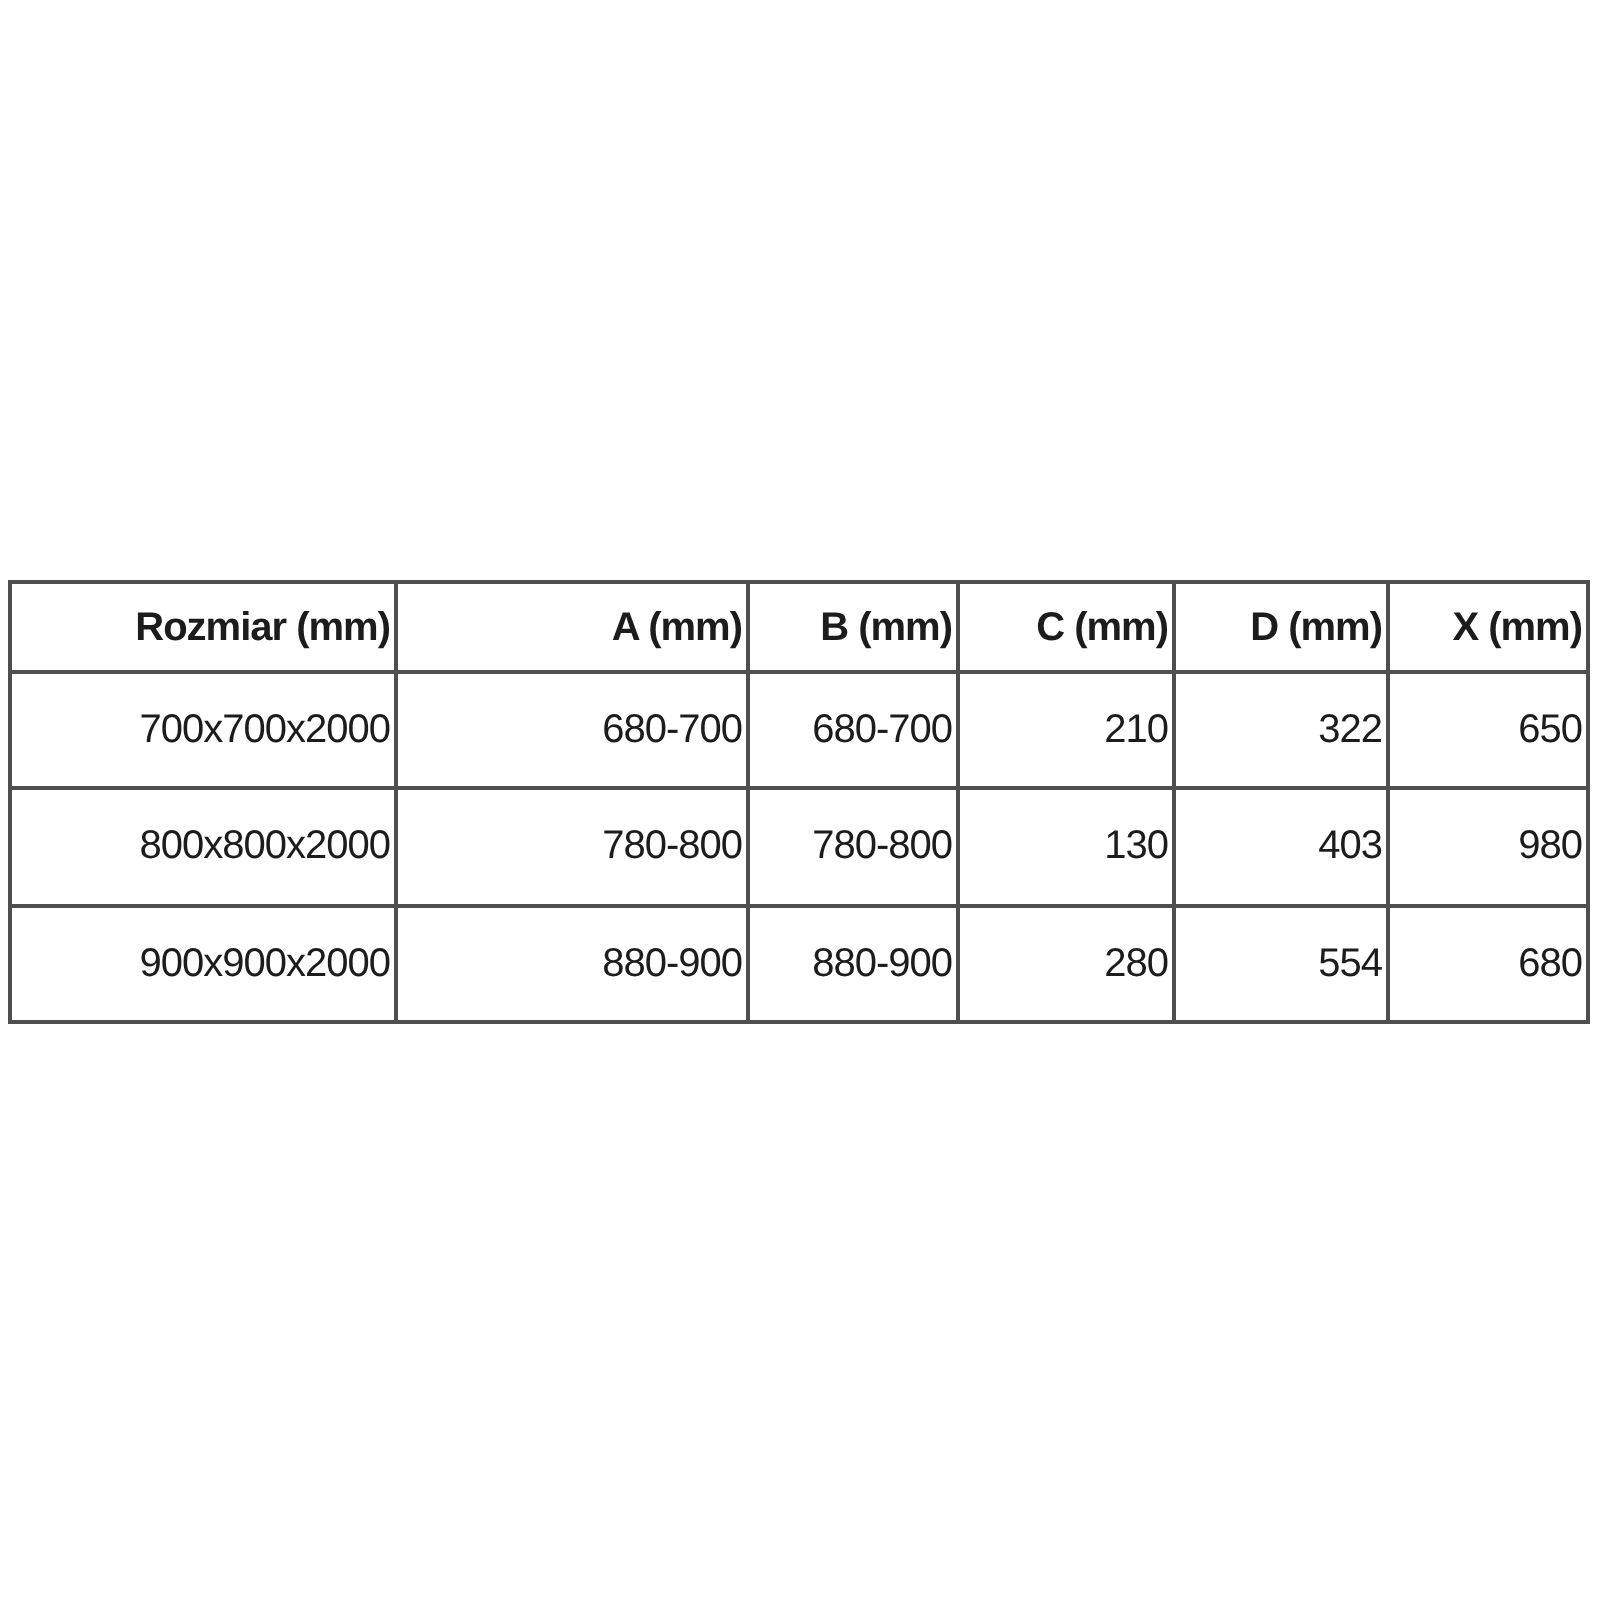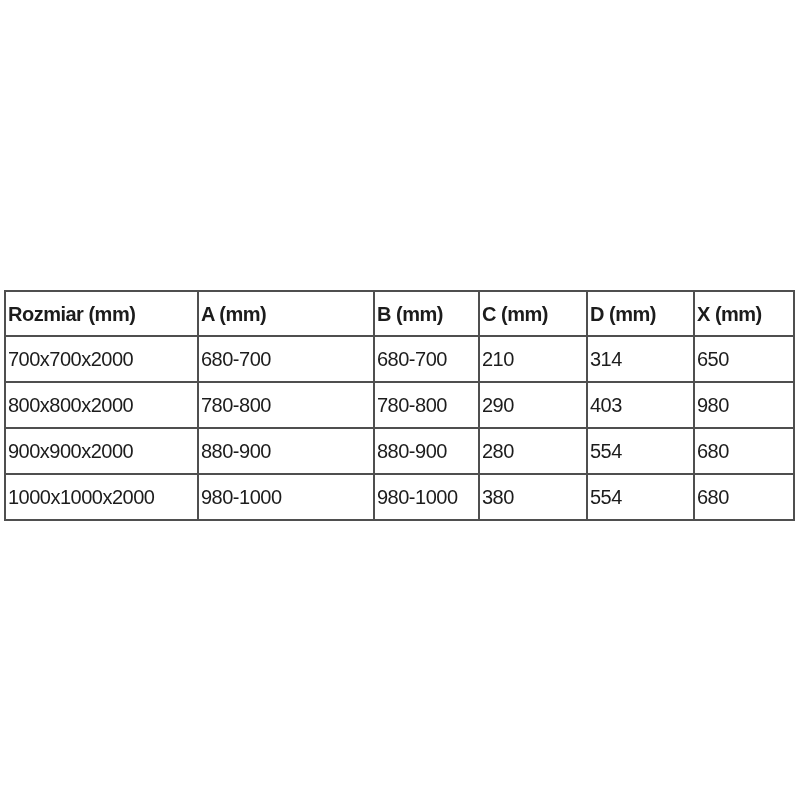--- a/index.html
+++ b/index.html
@@ -23,21 +23,21 @@
     top: 290px;
     width: 789px;
     height: 222px;
     border-collapse: collapse;
     table-layout: fixed;
     background: #ffffff;
   }
   table.size-table th,
   table.size-table td {
     border: 2px solid #4f4f4f;
-    text-align: left;
+    text-align: right;
     vertical-align: middle;
     padding: 0 2px;
     color: #1c1c1c;
     font-size: 20px;
     line-height: 1.1;
     letter-spacing: -0.5px;
     white-space: nowrap;
     overflow: hidden;
   }
   table.size-table th {
@@ -78,42 +78,34 @@
           <th>D (mm)</th>
           <th>X (mm)</th>
         </tr>
     </thead>
     <tbody>
         <tr>
           <td>700x700x2000</td>
           <td>680-700</td>
           <td>680-700</td>
           <td>210</td>
-          <td>314</td>
+          <td>322</td>
           <td>650</td>
         </tr>
         <tr>
           <td>800x800x2000</td>
           <td>780-800</td>
           <td>780-800</td>
-          <td>290</td>
+          <td>130</td>
           <td>403</td>
           <td>980</td>
         </tr>
         <tr>
           <td>900x900x2000</td>
           <td>880-900</td>
           <td>880-900</td>
           <td>280</td>
           <td>554</td>
           <td>680</td>
         </tr>
-        <tr>
-          <td>1000x1000x2000</td>
-          <td>980-1000</td>
-          <td>980-1000</td>
-          <td>380</td>
-          <td>554</td>
-          <td>680</td>
-        </tr>
       </tbody>
   </table>
 </div>
 
 </body></html>

